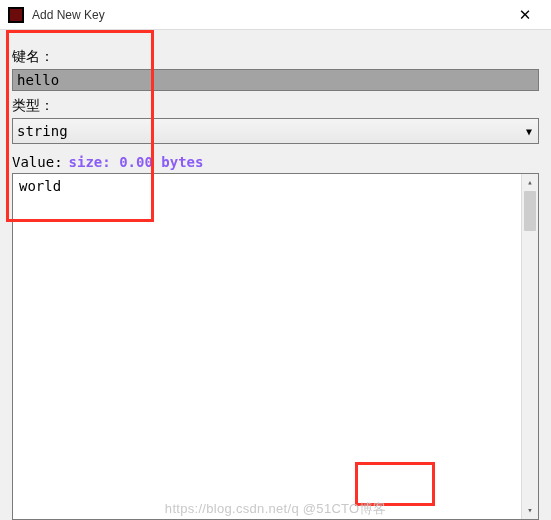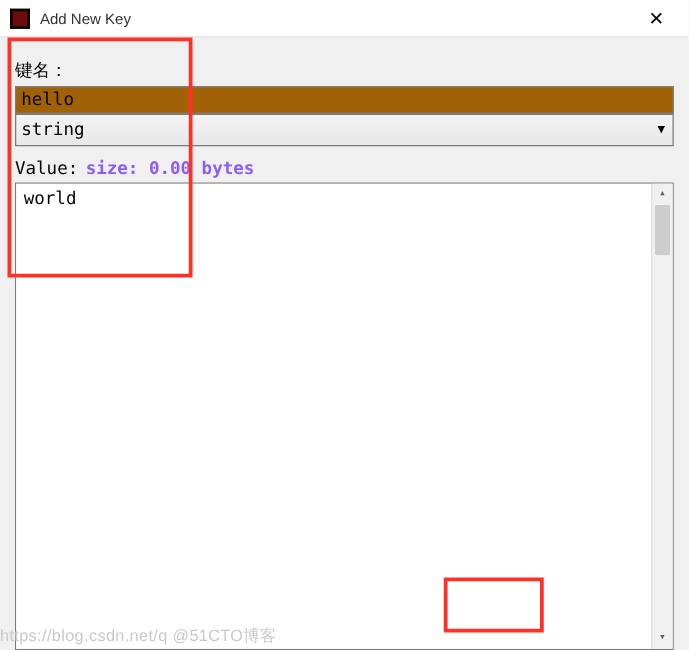--- a/index.html
+++ b/index.html
@@ -51,21 +51,21 @@
       padding: 12px 12px 0 12px;
       display: flex;
       flex-direction: column;
       font-family: "SimSun", "NSimSun", monospace;
     }
     .label { margin-top: 6px; margin-bottom: 3px; font-size: 14px; }
     .input-text {
       width: 100%;
       height: 22px;
       border: 1px solid #7a7a7a;
-      background: #a16207;
+      background: #a3a3a3;
       font-family: inherit;
       font-size: 14px;
       padding: 1px 4px;
     }
     .select-wrap {
       width: 100%;
       height: 22px;
       border: 1px solid #7a7a7a;
       background: linear-gradient(#f4f4f4,#e8e8e8);
       position: relative;
@@ -155,20 +155,21 @@
       border: 3px solid #ff3026;
       background: transparent;
       pointer-events: none;
     }
     .hl1 { left: 6px; top: 30px;  width: 148px; height: 192px; }
     .hl2 { left: 355px; top: 462px; width: 80px;  height: 44px; }
     
     .watermark {
       position: absolute;
       left: 0; right: 0; bottom: 2px;
+      text-align: center;
       font-size: 13px;
       color: #c9c9c9;
       pointer-events: none;
       font-family: Arial, sans-serif;
       letter-spacing: 0.3px;
     }
   </style>
 </head>
 <body>
 
@@ -178,20 +179,21 @@
     <span class="title-icon"></span>
     <span class="title-text">Add New Key</span>
     <span class="title-close">✕</span>
   </div>
 
   <div class="body">
 
     <div class="label">键名：</div>
     <input class="input-text" type="text" value="hello" style="">
 
+    <div class="label">类型：</div>
     <div class="select-wrap">
       <span>string</span>
       <span class="select-caret">▼</span>
     </div>
 
     <div class="value-row">
       <span>Value:</span>
       <span class="value-hint">size: 0.00 bytes</span>
     </div>
 

